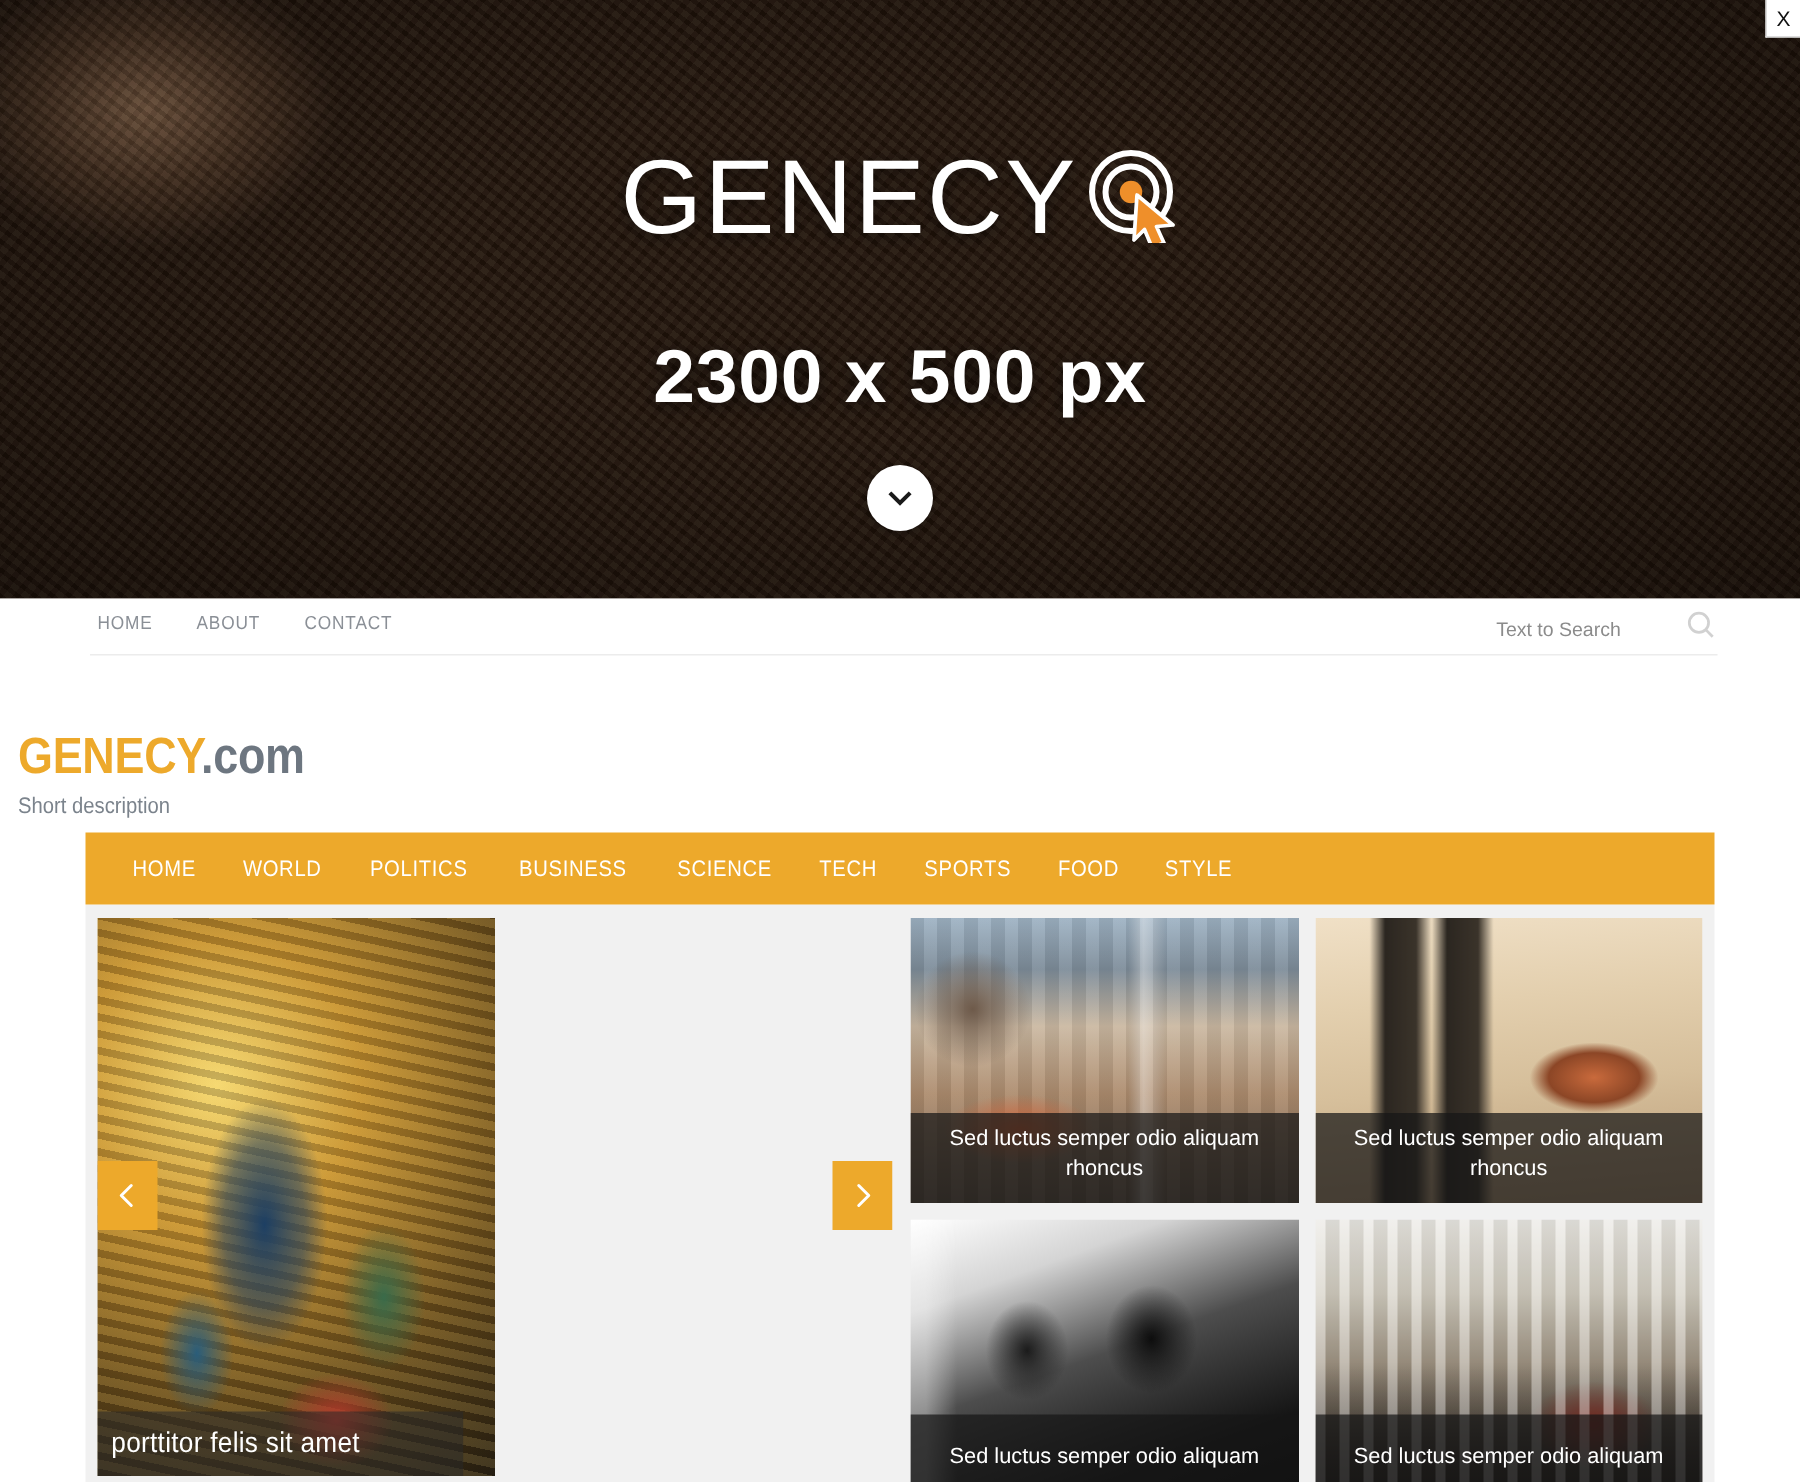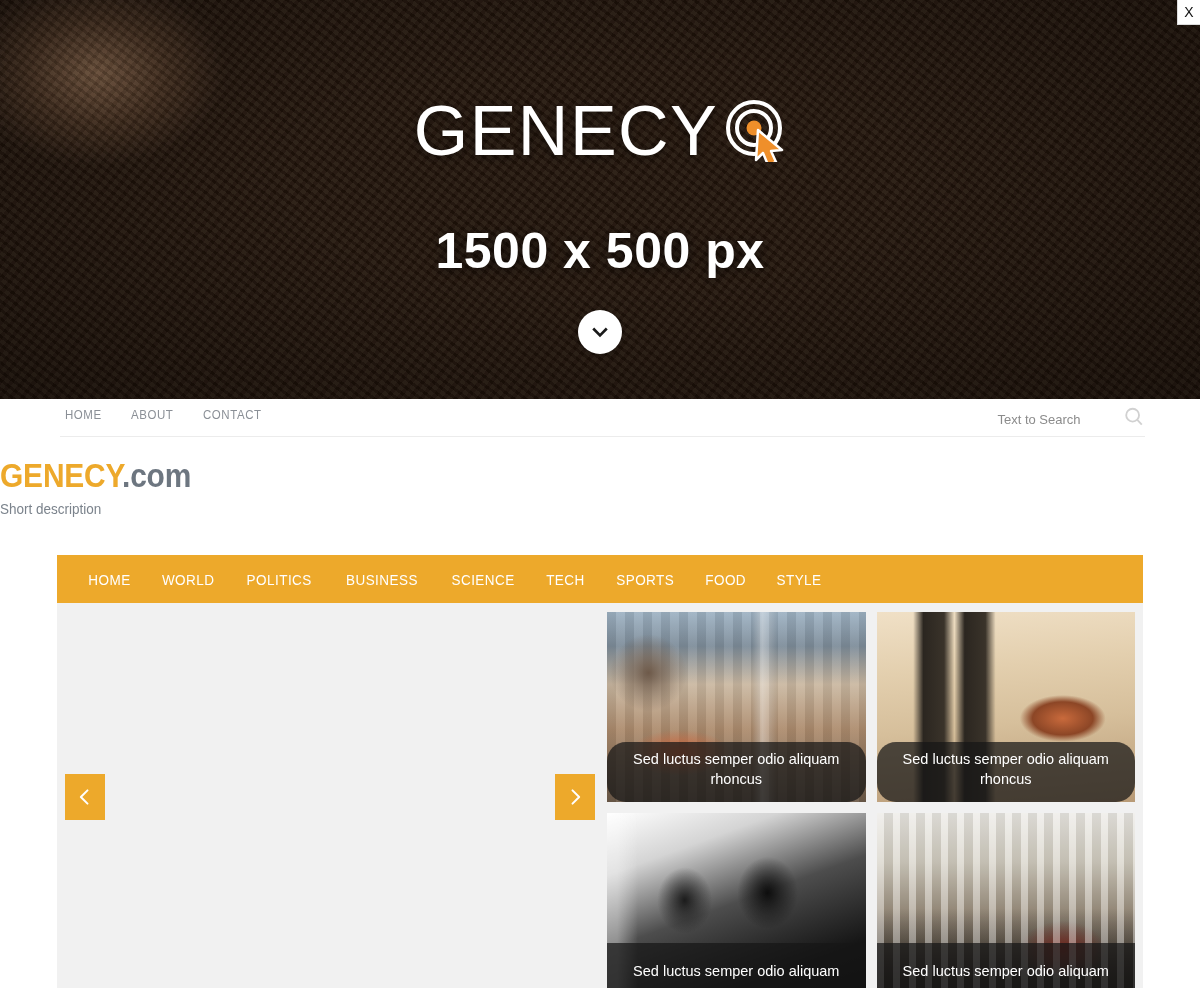--- a/index.html
+++ b/index.html
@@ -167,23 +167,24 @@
     right: 0; top: -3px;
     width: 22px; height: 22px;
     background: none; border: none;
     cursor: pointer;
     opacity: 0.45;
   }
 
   
   .brandwrap {
     position: absolute;
-    top: 450px; left: 0;
+    top: 479px; left: 0;
     width: 1016px; height: 96px;
     background: #fff;
+    padding-left: 12px;
   }
   .brand-inner { width: 1090px; margin: 0 auto; padding-left: 0; }
   .brand-title {
     font-family: "Liberation Sans Narrow", "Liberation Sans", sans-serif;
     font-size: 34px;
     font-weight: bold;
     line-height: 1;
     padding-top: 8px;
     letter-spacing: -0.2px;
     transform: scaleX(0.88);
@@ -330,21 +331,21 @@
     min-height: 60px;
     background: rgba(22,22,22,0.72);
     color: #fff;
     font-family: "Liberation Sans", sans-serif;
     font-size: 14.5px;
     line-height: 1.35;
     text-align: center;
     padding: 10px 16px 12px;
     display: flex; align-items: center; justify-content: center;
   }
-  .card-caption.tall { padding-top: 8px; border-radius: 19px; }
+  .card-caption.tall { padding-top: 8px; }
 
   .ph-mural {
     background:
       linear-gradient(180deg, #9fb3c4 0%, #7e8d9a 18%, #cbb9a2 38%, #ad8c6e 62%, #6d5b4a 100%);
   }
   .ph-mural::after {
     content:"";
     position:absolute; inset:0;
     background:
       radial-gradient(ellipse 55px 55px at 16% 32%, #6e5a4a 0%, rgba(0,0,0,0) 70%),
@@ -403,21 +404,21 @@
         <span class="hero-target">
           <svg viewBox="0 0 62 62" width="62" height="62">
             <circle cx="30" cy="28" r="26" fill="none" stroke="#ffffff" stroke-width="4"></circle>
             <circle cx="30" cy="28" r="17" fill="none" stroke="#ffffff" stroke-width="4"></circle>
             <circle cx="30" cy="28" r="7.5" fill="#ef8f2a"></circle>
             <path d="M34 30 L58 50 L47 51 L52 62 L44 65 L39 53 L32 60 Z" fill="#ef8f2a" stroke="#ffffff" stroke-width="2.5" stroke-linejoin="round"></path>
           </svg>
         </span>
       </div>
 
-      <div class="hero-1500">1500 x 500 px</div>
+      <div class="hero-1500">2300 x 500 px</div>
 
       <div class="scroll-btn">
         <svg viewBox="0 0 24 24" width="20" height="20">
           <path d="M5 9 L12 16 L19 9" fill="none" stroke="#1a1a1a" stroke-width="3.2" stroke-linecap="square" stroke-linejoin="miter"></path>
         </svg>
       </div>
     </div>
   </div>
 
   <div class="close-box">
@@ -465,20 +466,24 @@
     <a>SPORTS</a>
     <a>FOOD</a>
     <a>STYLE</a>
   </nav>
 
   <div class="content">
     <div class="grid">
 
       <div class="slider">
         <div class="slides">
+          <div class="slide">
+            <div class="thumb ph-fire"></div>
+            <div class="slide-caption">porttitor felis sit amet</div>
+          </div>
         </div>
 
         <div class="slide-arrow prev">
           <svg viewBox="0 0 24 24" width="20" height="20">
             <path d="M15 4 L7 12 L15 20" fill="none" stroke="#ffffff" stroke-width="2.4" stroke-linecap="round" stroke-linejoin="round"></path>
           </svg>
         </div>
         <div class="slide-arrow next">
           <svg viewBox="0 0 24 24" width="20" height="20">
             <path d="M9 4 L17 12 L9 20" fill="none" stroke="#ffffff" stroke-width="2.4" stroke-linecap="round" stroke-linejoin="round"></path>

